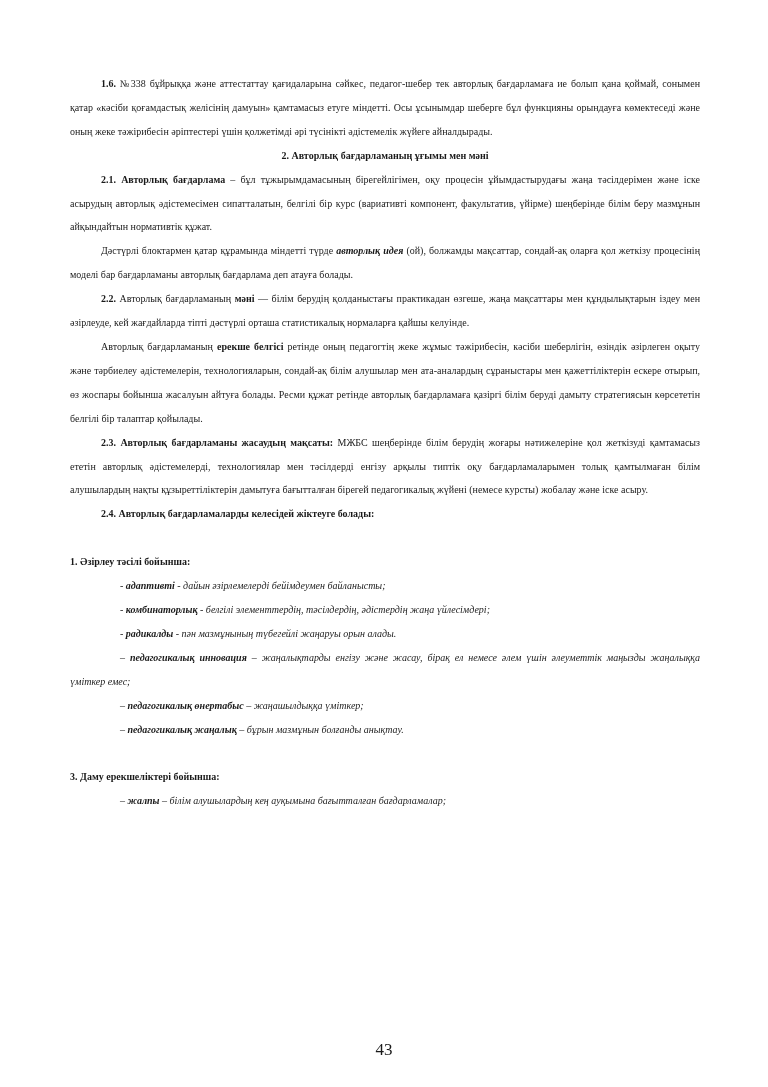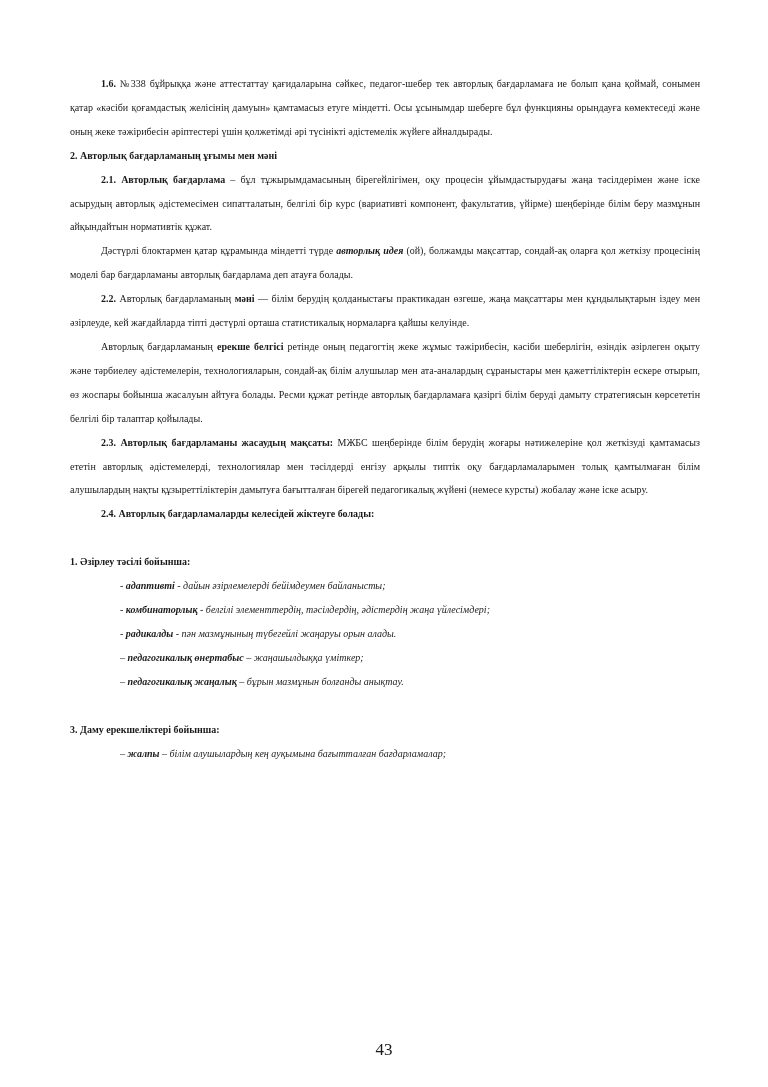--- a/index.html
+++ b/index.html
@@ -38,21 +38,21 @@
     hyphens: none;
   }
   .indent {
     text-indent: 31px;
   }
   .noindent {
     text-indent: 0;
     margin-top: 24px;
   }
   .center {
-    text-align: left;
+    text-align: center;
     text-indent: 0;
     font-weight: bold;
   }
   .listitem {
     text-indent: 50px;
     font-style: italic;
   }
   .b { font-weight: bold; }
   .bi { font-weight: bold; font-style: italic; }
   .pagenum {
@@ -87,20 +87,21 @@
 
     <p class="indent"><span class="b">2.3. Авторлық бағдарламаны жасаудың мақсаты:</span><span> МЖБС шеңберінде білім берудің жоғары нәтижелеріне қол жеткізуді қамтамасыз ететін авторлық әдістемелерді, технологиялар мен тәсілдерді енгізу арқылы типтік оқу бағдарламаларымен толық қамтылмаған білім алушылардың нақты құзыреттіліктерін дамытуға бағытталған бірегей педагогикалық жүйені (немесе курсты) жобалау және іске асыру.</span></p>
 
     <p class="indent b">2.4. Авторлық бағдарламаларды келесідей жіктеуге болады:</p>
 
     <p class="noindent b">1. Әзірлеу тәсілі бойынша:</p>
     <p class="listitem"><span>-</span> <span class="b">адаптивті</span><span> - </span><span>дайын әзірлемелерді бейімдеумен байланысты;</span></p>
     <p class="listitem"><span>-</span> <span class="b">комбинаторлық</span><span> - </span><span>белгілі элементтердің, тәсілдердің, әдістердің жаңа үйлесімдері;</span></p>
     <p class="listitem"><span>-</span> <span class="b">радикалды</span><span> - </span><span>пән мазмұнының түбегейлі жаңаруы орын алады.</span></p>
 
+    <p class="listitem"><span>–</span> <span class="b">педагогикалық инновация</span><span> – </span><span>жаңалықтарды енгізу және жасау, бірақ ел немесе әлем үшін әлеуметтік маңызды жаңалыққа үміткер емес;</span></p>
     <p class="listitem"><span>–</span> <span class="b">педагогикалық өнертабыс</span><span> – </span><span>жаңашылдыққа үміткер;</span></p>
     <p class="listitem"><span>–</span> <span class="b">педагогикалық жаңалық</span><span> – </span><span>бұрын мазмұнын болғанды анықтау.</span></p>
 
     <p class="noindent b">3. Даму ерекшеліктері бойынша:</p>
     <p class="listitem"><span>–</span> <span class="b">жалпы</span><span> – </span><span>білім алушылардың кең ауқымына бағытталған бағдарламалар;</span></p>
 
   </div>
 
   <div class="pagenum">43</div>
 </div>

